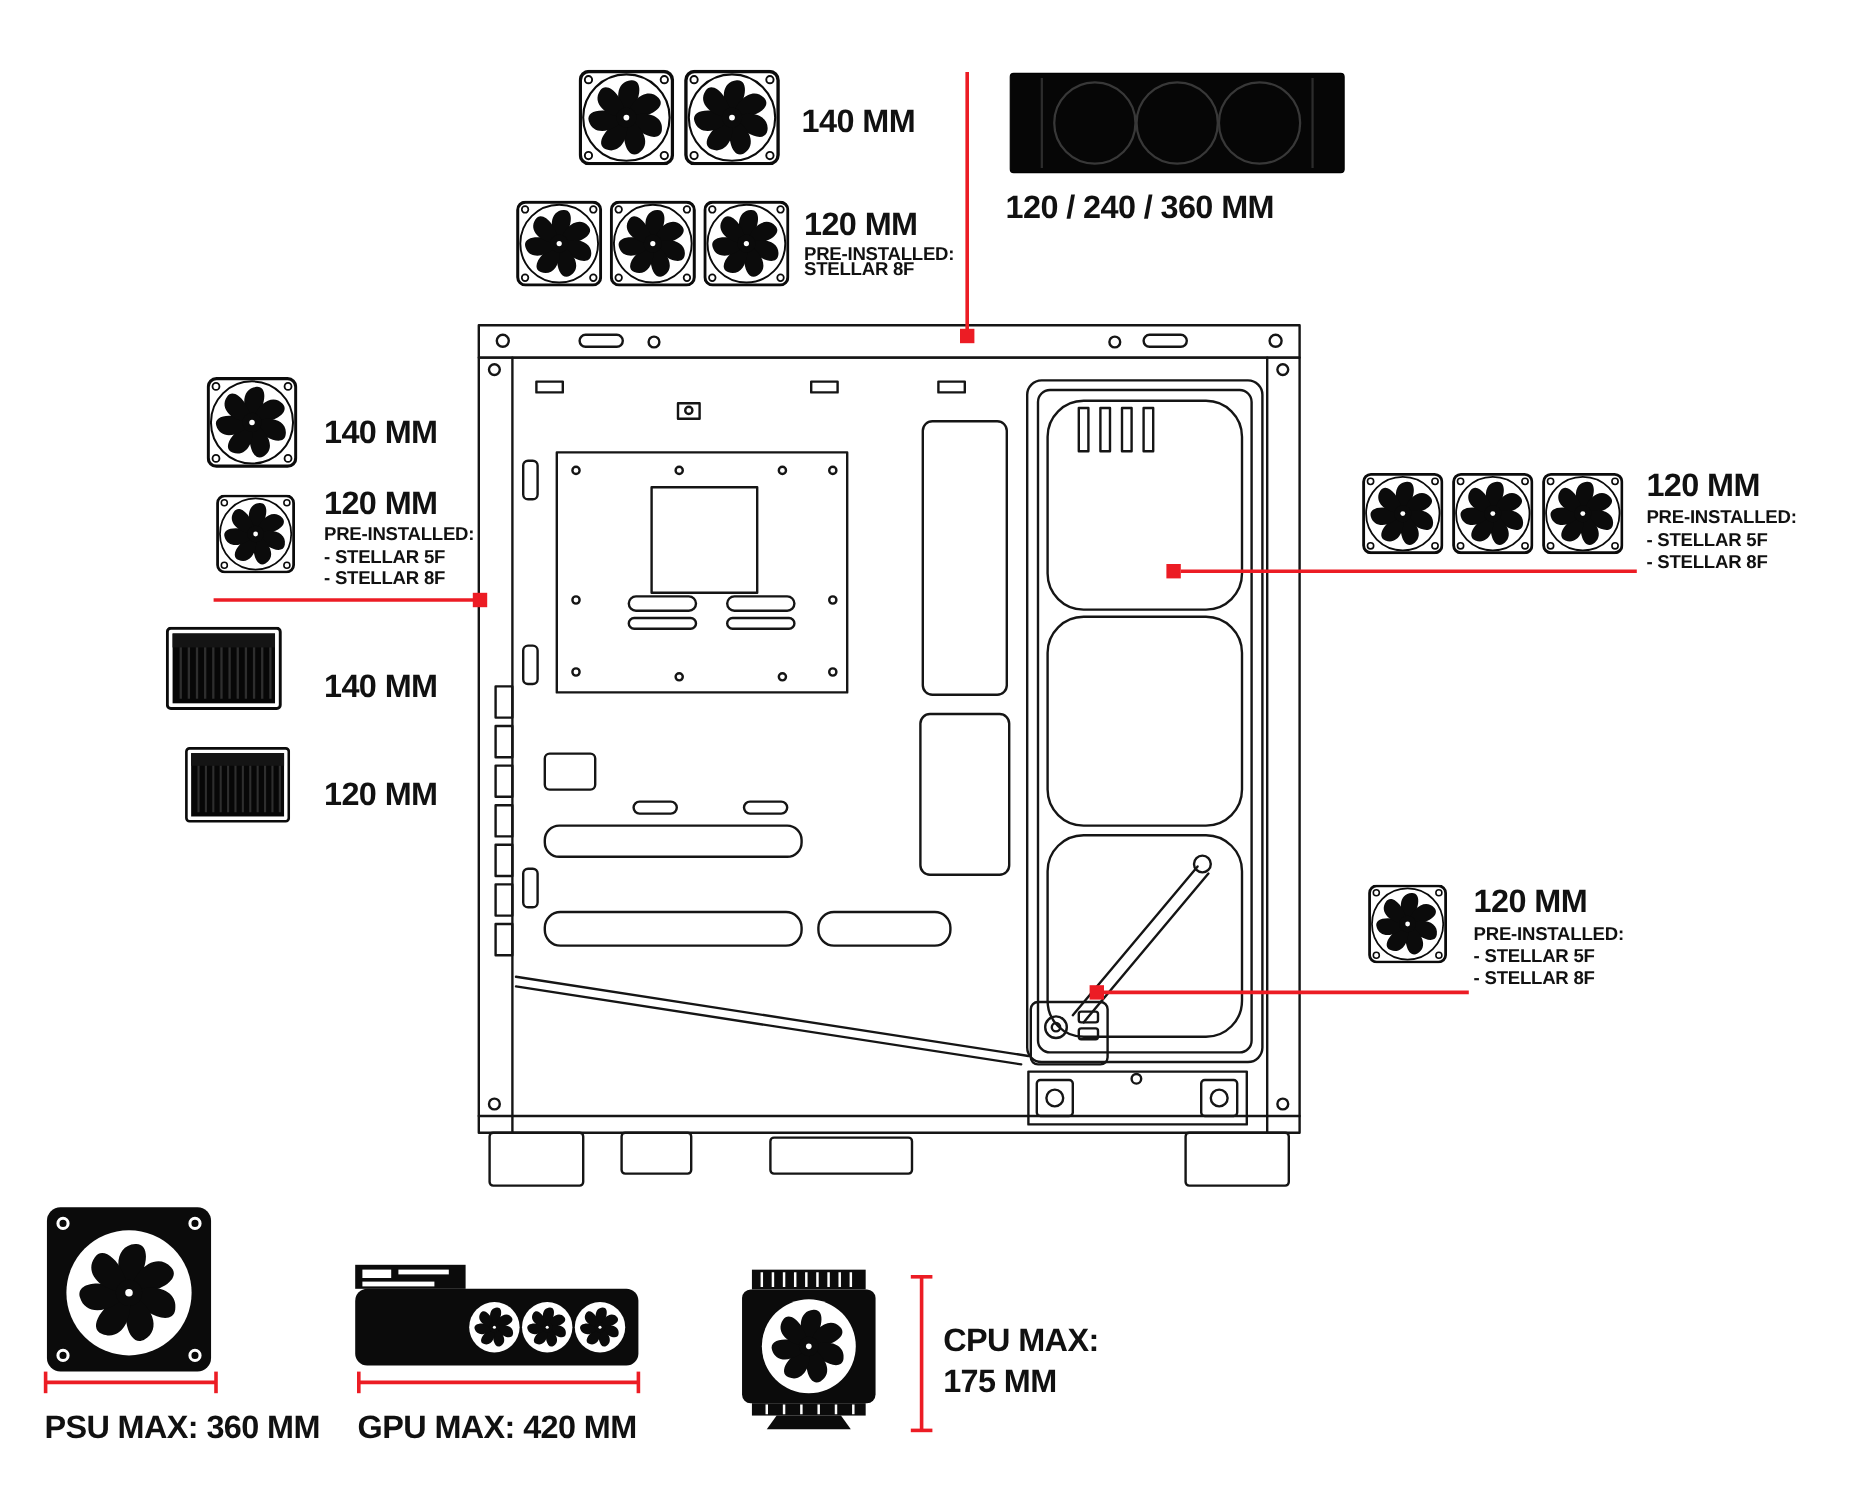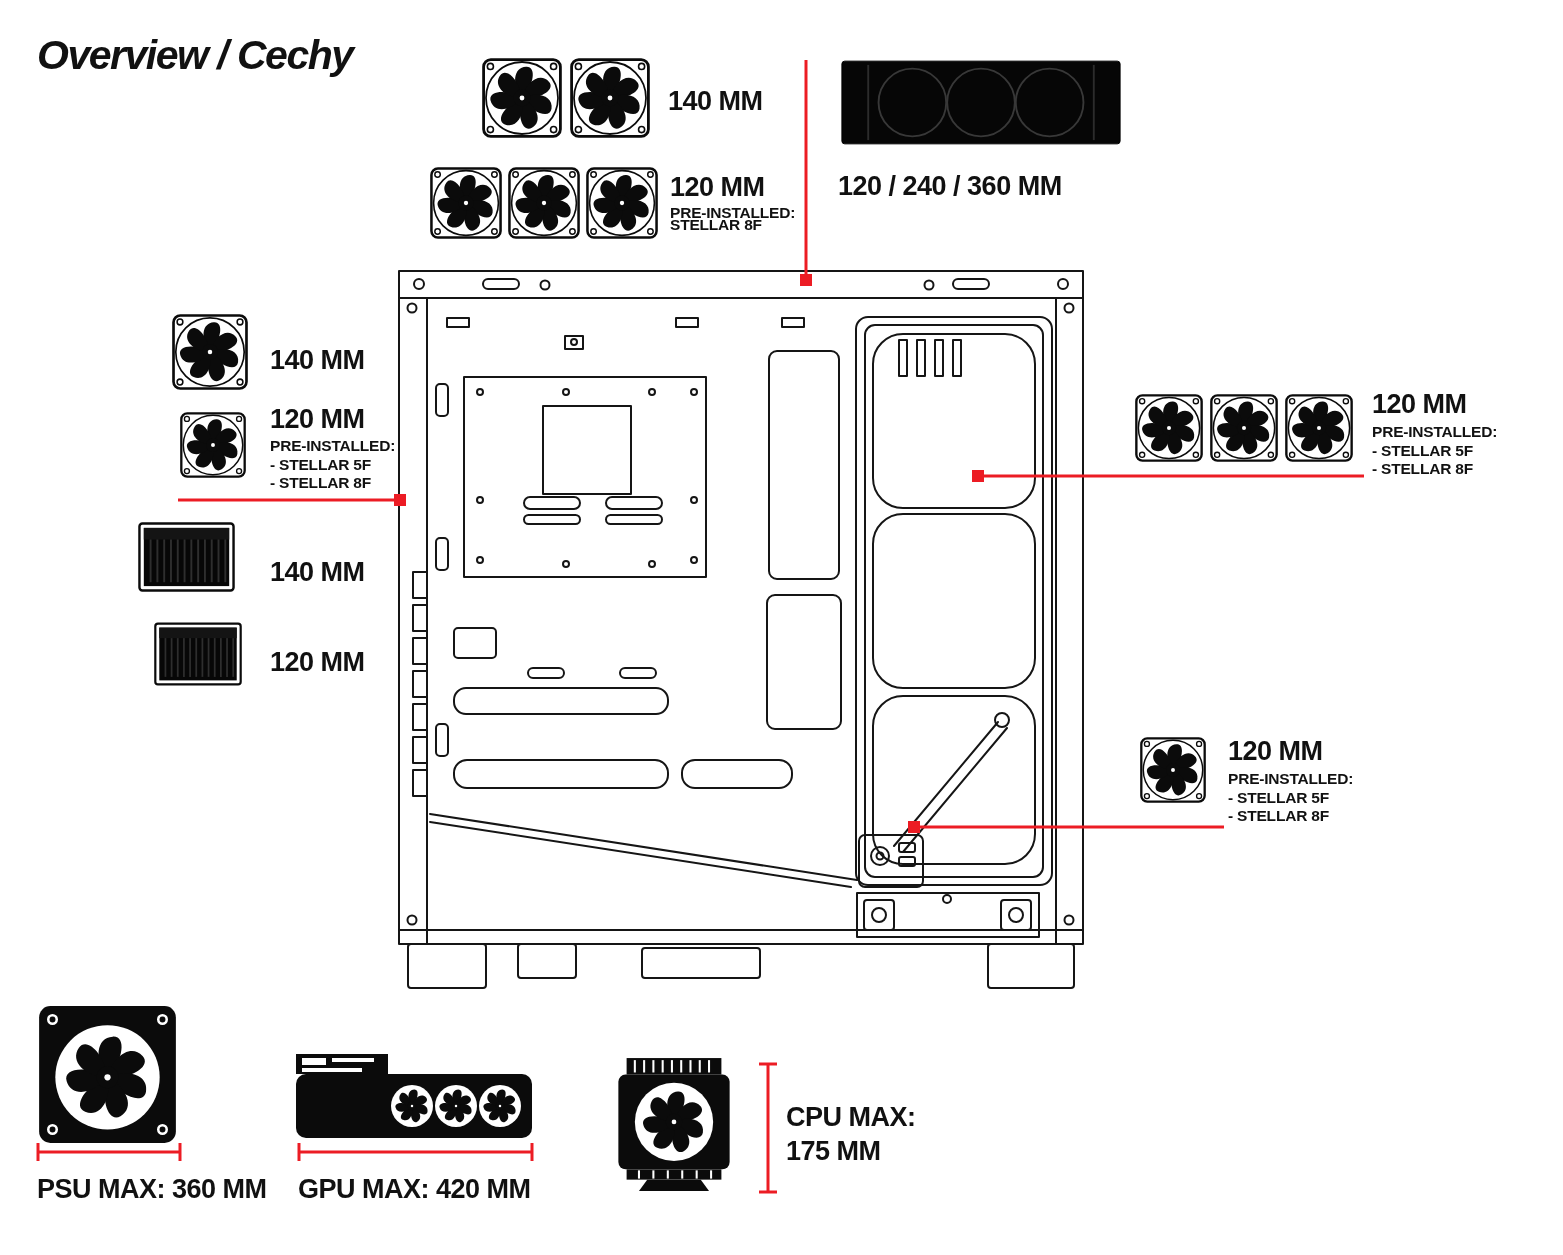--- a/index.html
+++ b/index.html
@@ -243,21 +243,20 @@
       <line x1="759" y1="1192" x2="777" y2="1192"></line>
     </g>
     <g fill="#ec1c24" stroke="none">
       <rect x="800" y="274" width="12" height="12"></rect>
       <rect x="394" y="494" width="12" height="12"></rect>
       <rect x="972" y="470" width="12" height="12"></rect>
       <rect x="908" y="821" width="12" height="12"></rect>
     </g>
   </svg>
 
-  <div class="abs title" style="left:37px;top:32px">Overview / Cechy</div>
 
   <svg class="abs" style="left:482px;top:58px" width="80" height="80">
       <use href="#fan"></use>
     </svg>
   <svg class="abs" style="left:570px;top:58px" width="80" height="80">
       <use href="#fan"></use>
     </svg>
   <div class="abs lbl" style="left:668px;top:86px">140 MM</div>
 
   <svg class="abs" style="left:430px;top:167px" width="72" height="72">
@@ -269,21 +268,21 @@
   <svg class="abs" style="left:586px;top:167px" width="72" height="72">
       <use href="#fan"></use>
     </svg>
   <div class="abs lbl" style="left:670px;top:172px">120 MM</div>
   <div class="abs sub" style="left:670px;top:204px">PRE-INSTALLED:</div>
   <div class="abs sub" style="left:670px;top:216px">STELLAR 8F</div>
 
   <svg class="abs" style="left:840px;top:55px" width="282" height="95">
       <use href="#rad360"></use>
     </svg>
-  <div class="abs lbl" style="left:838px;top:171px">120 / 240 / 360 MM</div>
+  <div class="abs lbl" style="left:838px;top:158px">120 / 240 / 360 MM</div>
 
   <svg class="abs" style="left:172px;top:314px" width="76" height="76">
       <use href="#fan"></use>
     </svg>
   <div class="abs lbl" style="left:270px;top:345px">140 MM</div>
 
   <svg class="abs" style="left:180px;top:412px" width="66" height="66">
       <use href="#fan"></use>
     </svg>
   <div class="abs lbl" style="left:270px;top:404px">120 MM</div>

